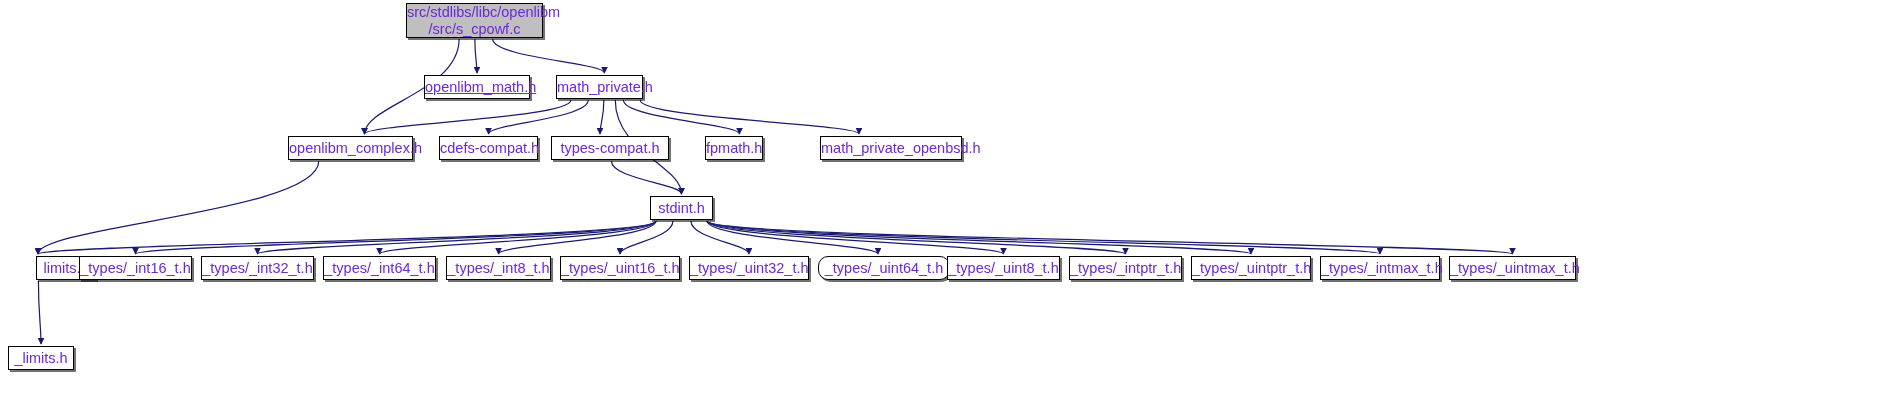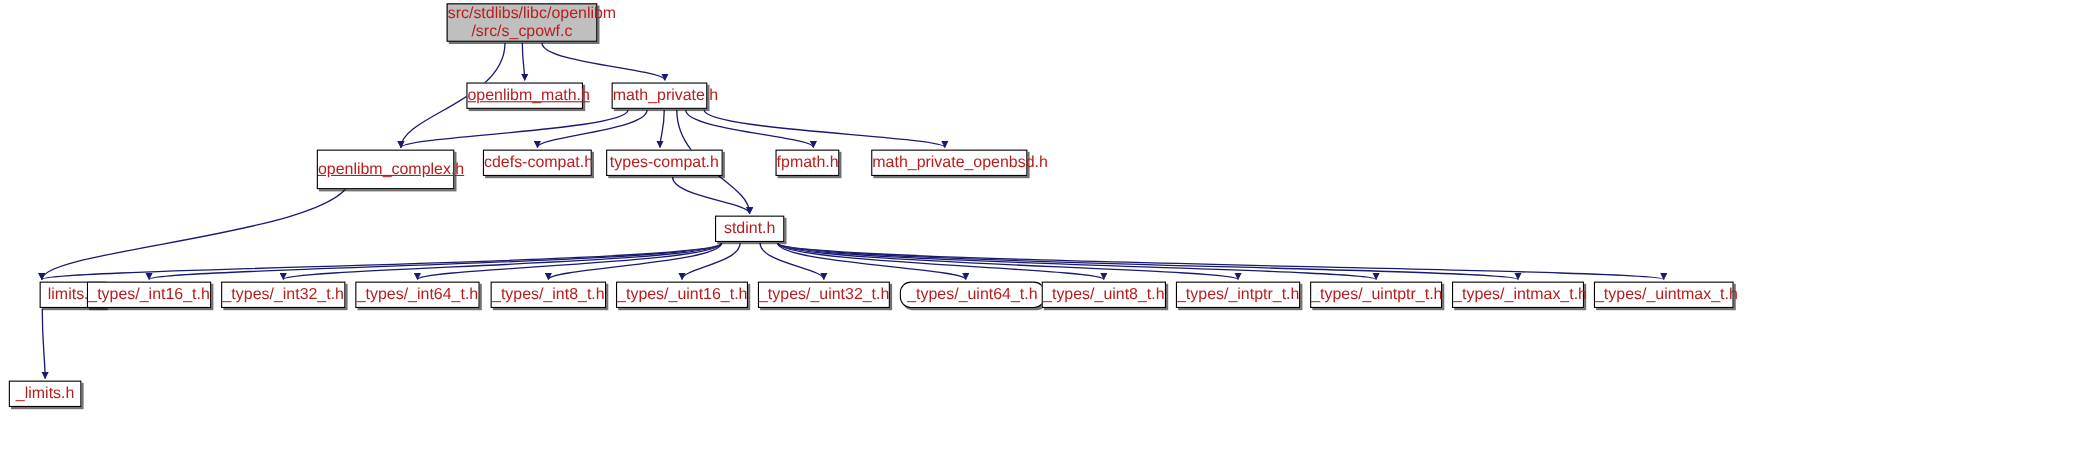--- a/index.html
+++ b/index.html
@@ -22,21 +22,21 @@
     left: 0;
     top: 0;
     width: 1891px;
     height: 416px;
   }
   .node {
     position: absolute;
     box-sizing: border-box;
     border: 1px solid #000000;
     background: #ffffff;
-    color: #b91c1c;
+    color: #6d28d9;
     font-size: 14.5px;
     line-height: 17px;
     text-align: center;
     white-space: pre;
     display: flex;
     align-items: center;
     justify-content: center;
     box-shadow: 2px 2px 0 rgba(0,0,0,0.55);
     z-index: 3;
   }
@@ -85,25 +85,25 @@
         <path d="M 707 221 C 707 239.15, 1380 244.1, 1380 254" fill="none" stroke="#191970" stroke-width="1.2" marker-end="url(#arrowhead)"></path>
         <path d="M 707 221 C 707 239.15, 1512.5 244.1, 1512.5 254" fill="none" stroke="#191970" stroke-width="1.2" marker-end="url(#arrowhead)"></path>
         <path d="M 38.42 281 C 38.42 315.65, 41 325.1, 41 344" fill="none" stroke="#191970" stroke-width="1.2" marker-end="url(#arrowhead)"></path>
       </g>
   </svg>
   <div id="node-layer">
       <div class="node root" style="left: 406px; top: 3px; width: 137px; height: 35px;"><span class="node-label">src/stdlibs/libc/openlibm
 /src/s_cpowf.c</span></div>
       <div class="node" style="left: 424px; top: 75px; width: 106px; height: 24px; text-decoration: underline;"><span class="node-label">openlibm_math.h</span></div>
       <div class="node" style="left: 556px; top: 75px; width: 87px; height: 24px;"><span class="node-label">math_private.h</span></div>
-      <div class="node" style="left: 288px; top: 136px; width: 125px; height: 36px; text-decoration: underline;"><span class="node-label">openlibm_complex.h</span></div>
+      <div class="node" style="left: 288px; top: 136px; width: 125px; height: 24px;"><span class="node-label">openlibm_complex.h</span></div>
       <div class="node" style="left: 439px; top: 136px; width: 99px; height: 24px;"><span class="node-label">cdefs-compat.h</span></div>
-      <div class="node" style="left: 551px; top: 136px; width: 106px; height: 24px;"><span class="node-label">types-compat.h</span></div>
+      <div class="node" style="left: 551px; top: 136px; width: 118px; height: 24px;"><span class="node-label">types-compat.h</span></div>
       <div class="node" style="left: 705px; top: 136px; width: 58px; height: 24px;"><span class="node-label">fpmath.h</span></div>
-      <div class="node" style="left: 792px; top: 136px; width: 142px; height: 24px;"><span class="node-label">math_private_openbsd.h</span></div>
+      <div class="node" style="left: 820px; top: 136px; width: 142px; height: 24px;"><span class="node-label">math_private_openbsd.h</span></div>
       <div class="node" style="left: 650px; top: 196px; width: 63px; height: 24px;"><span class="node-label">stdint.h</span></div>
       <div class="node" style="left: 8px; top: 256px; width: 60px; height: 24px; margin-left: 28px;"><span class="node-label">limits.h</span></div>
       <div class="node" style="left: 79px; top: 256px; width: 113px; height: 24px;"><span class="node-label">_types/_int16_t.h</span></div>
       <div class="node" style="left: 201px; top: 256px; width: 113px; height: 24px;"><span class="node-label">_types/_int32_t.h</span></div>
       <div class="node" style="left: 323px; top: 256px; width: 113px; height: 24px;"><span class="node-label">_types/_int64_t.h</span></div>
       <div class="node" style="left: 446px; top: 256px; width: 105px; height: 24px;"><span class="node-label">_types/_int8_t.h</span></div>
       <div class="node" style="left: 560px; top: 256px; width: 120px; height: 24px;"><span class="node-label">_types/_uint16_t.h</span></div>
       <div class="node" style="left: 689px; top: 256px; width: 120px; height: 24px;"><span class="node-label">_types/_uint32_t.h</span></div>
       <div class="node" style="left: 818px; top: 256px; width: 132px; height: 24px; border-radius: 10px;"><span class="node-label">_types/_uint64_t.h</span></div>
       <div class="node" style="left: 947px; top: 256px; width: 113px; height: 24px;"><span class="node-label">_types/_uint8_t.h</span></div>

